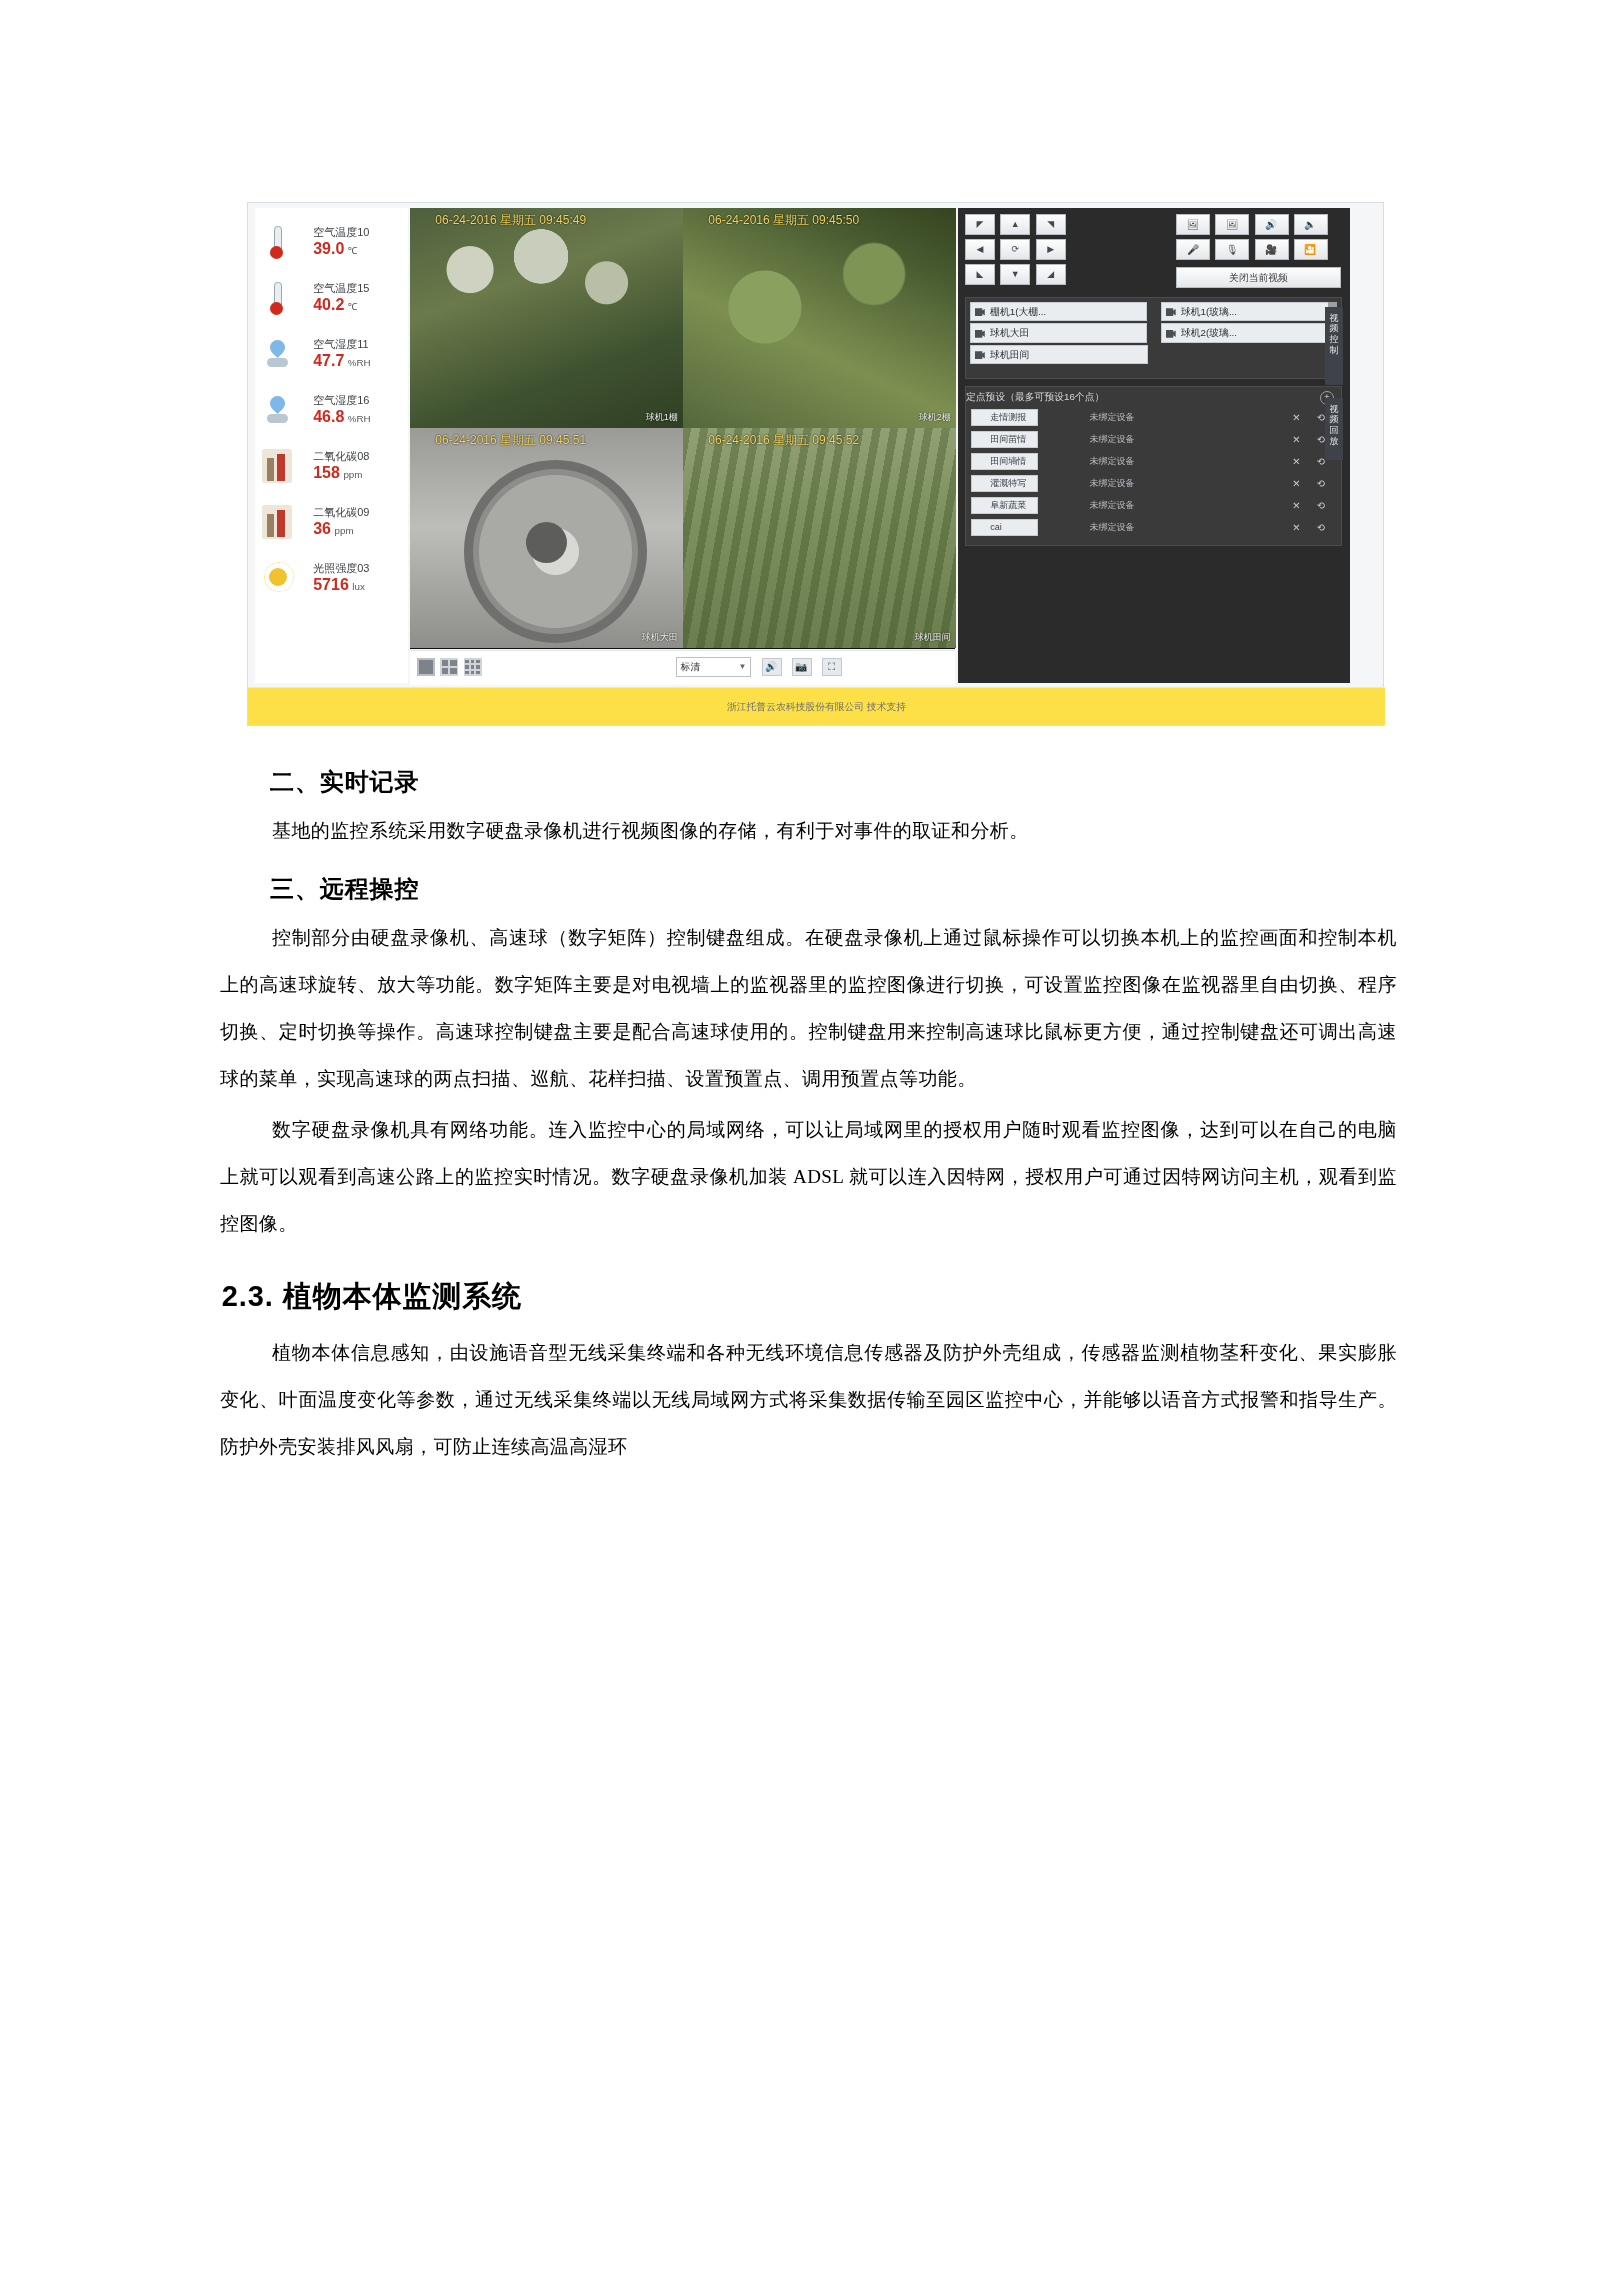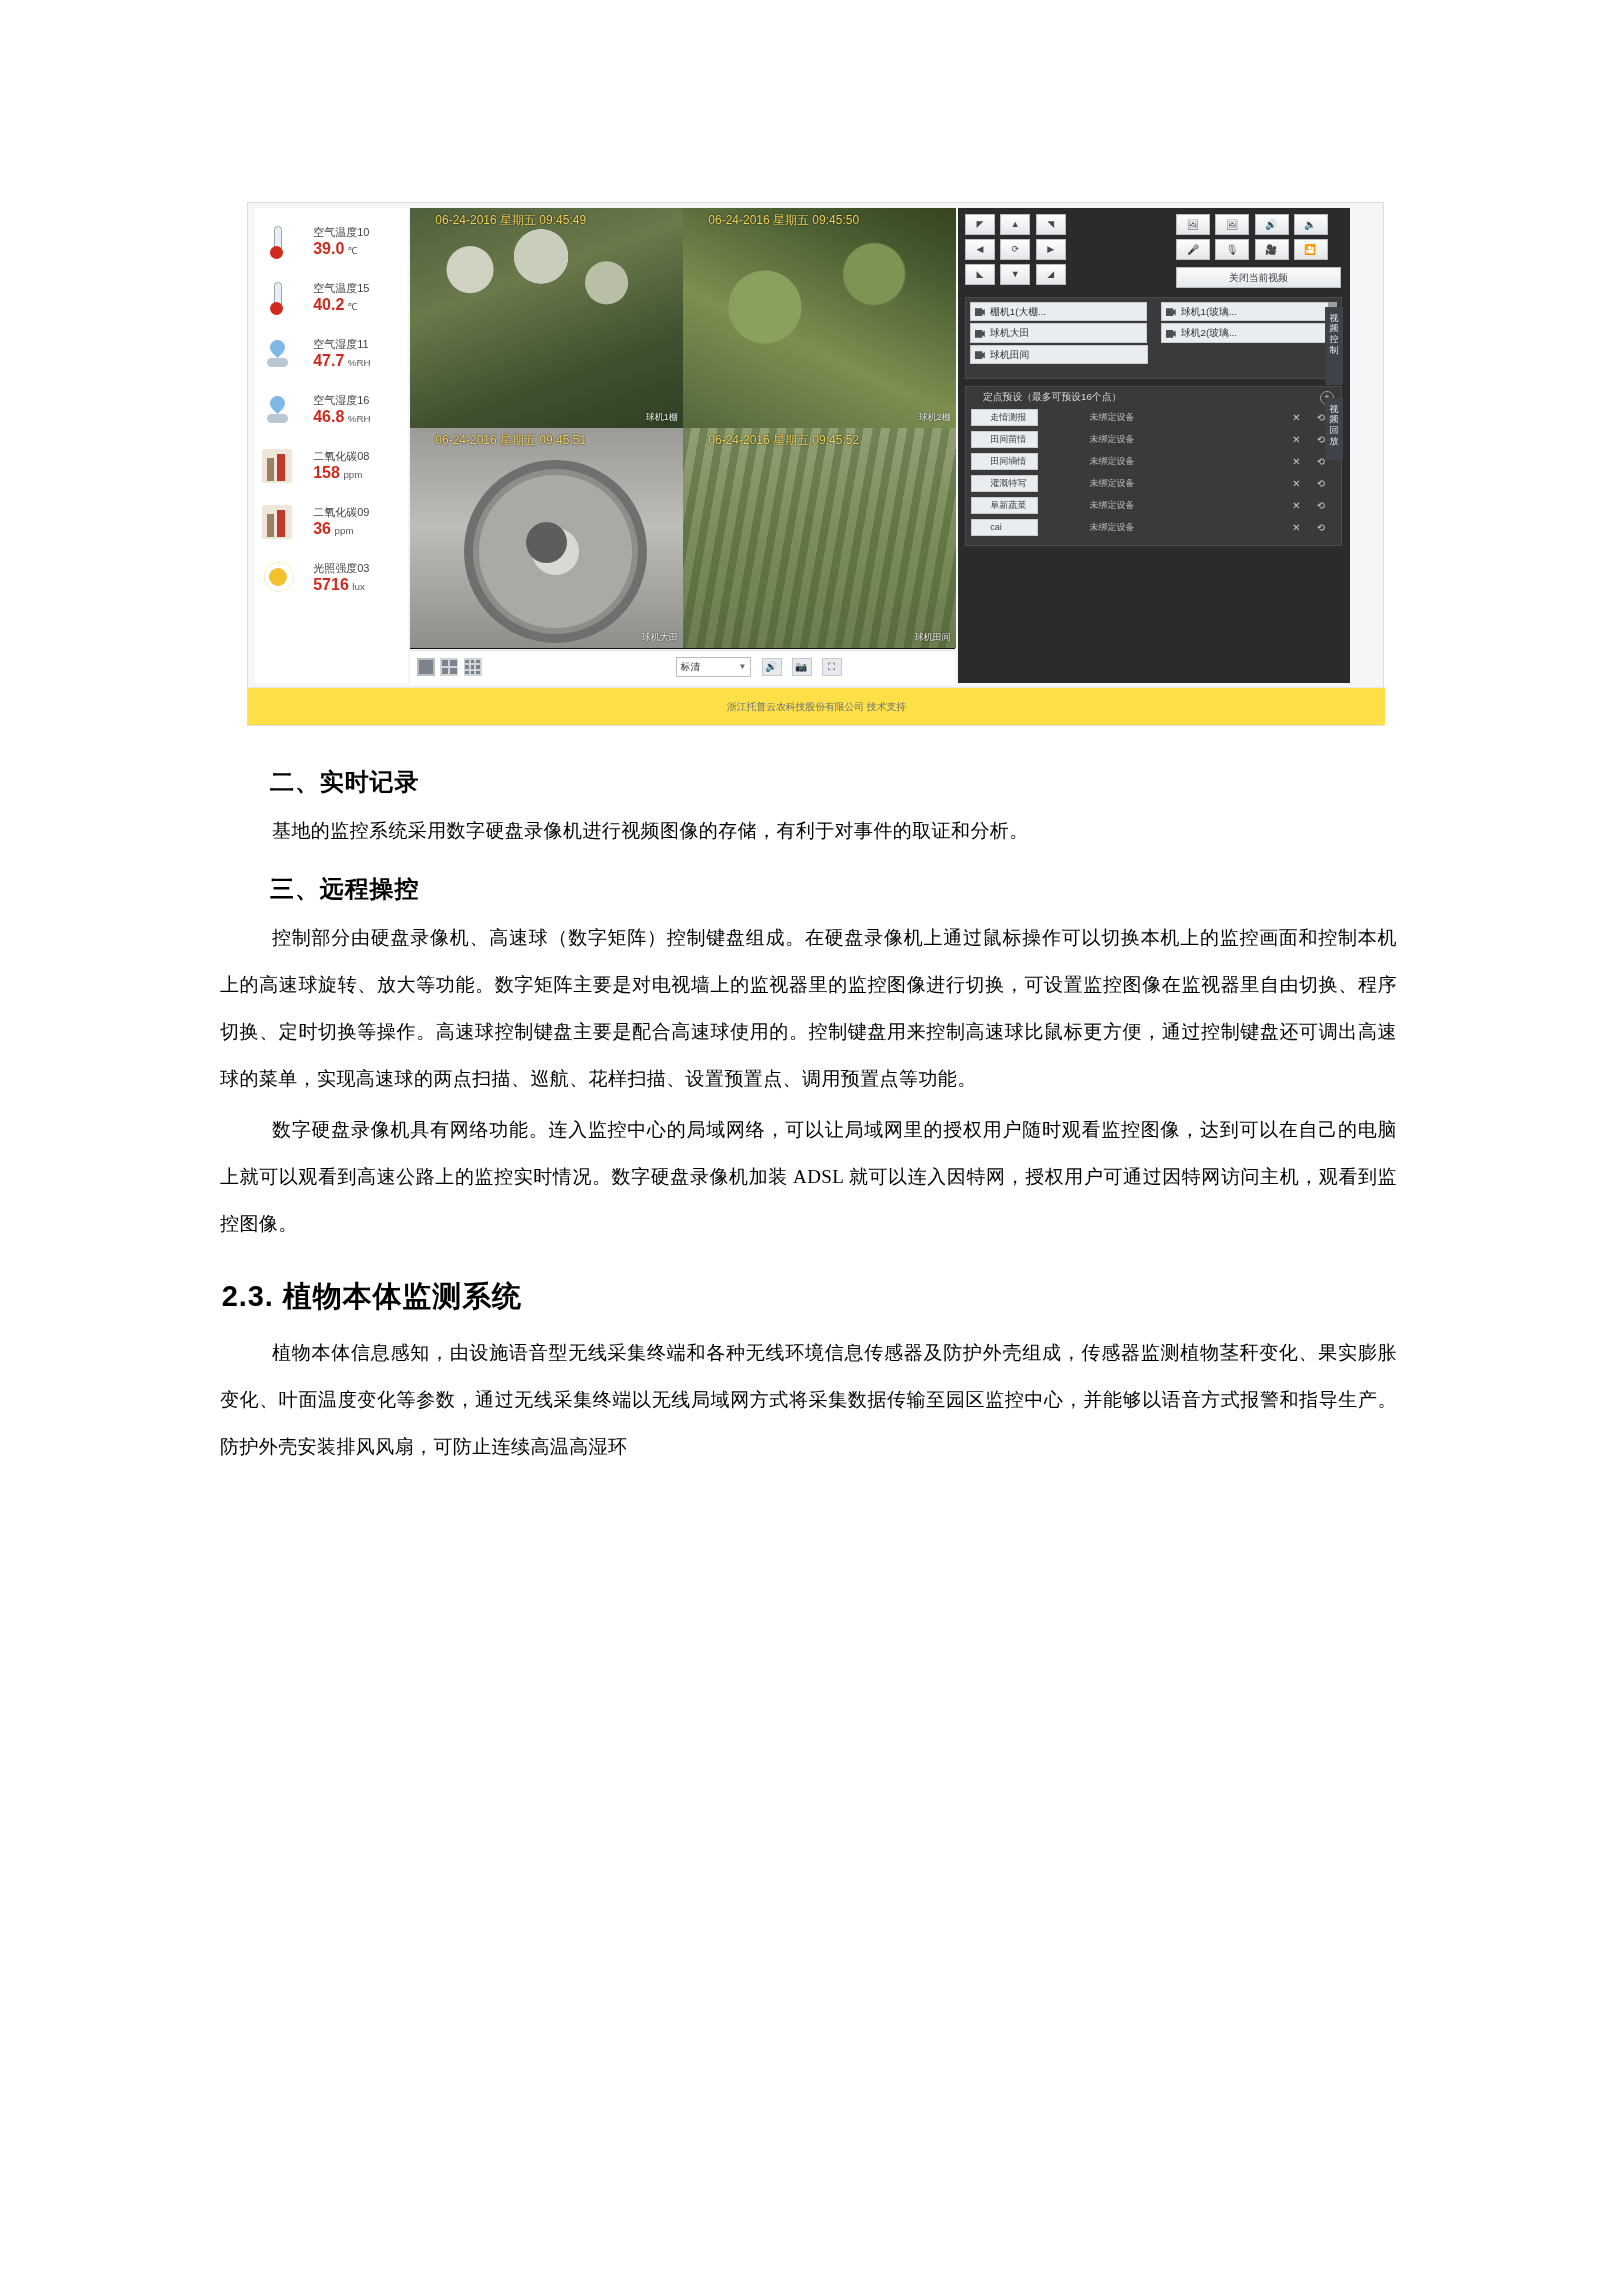--- a/index.html
+++ b/index.html
@@ -263,21 +263,21 @@
     background:#555;
   }
   .scroll-v i{ display:block; width:9px; height:30px; background:#9aa0a6; }
 
   .presets{
     position:absolute; left:7px; top:178px; width:377px; height:160px;
     background:#3a3a3a; border:0.9px solid #4c4c4c; box-sizing:border-box;
   }
   .presets .phead{
     height:19.5px; font-family:"Liberation Sans", sans-serif; font-size:9.8px;
-    color:#d6d9dc; line-height:19.5px; padding-left:17px; position:relative;
+    color:#d6d9dc; line-height:19.5px; padding-left:0; position:relative;
   }
   .presets .phead .plus{
     position:absolute; right:7px; top:3.6px; width:12.4px; height:12.4px;
     border:0.9px solid #9aa0a6; border-radius:50%; color:#d6d9dc;
     font-size:9.8px; line-height:10.7px; text-align:center;
   }
   .prow{
     height:22px; display:flex; align-items:center; gap:5.3px;
     padding:0 5.3px; position:relative;
   }

